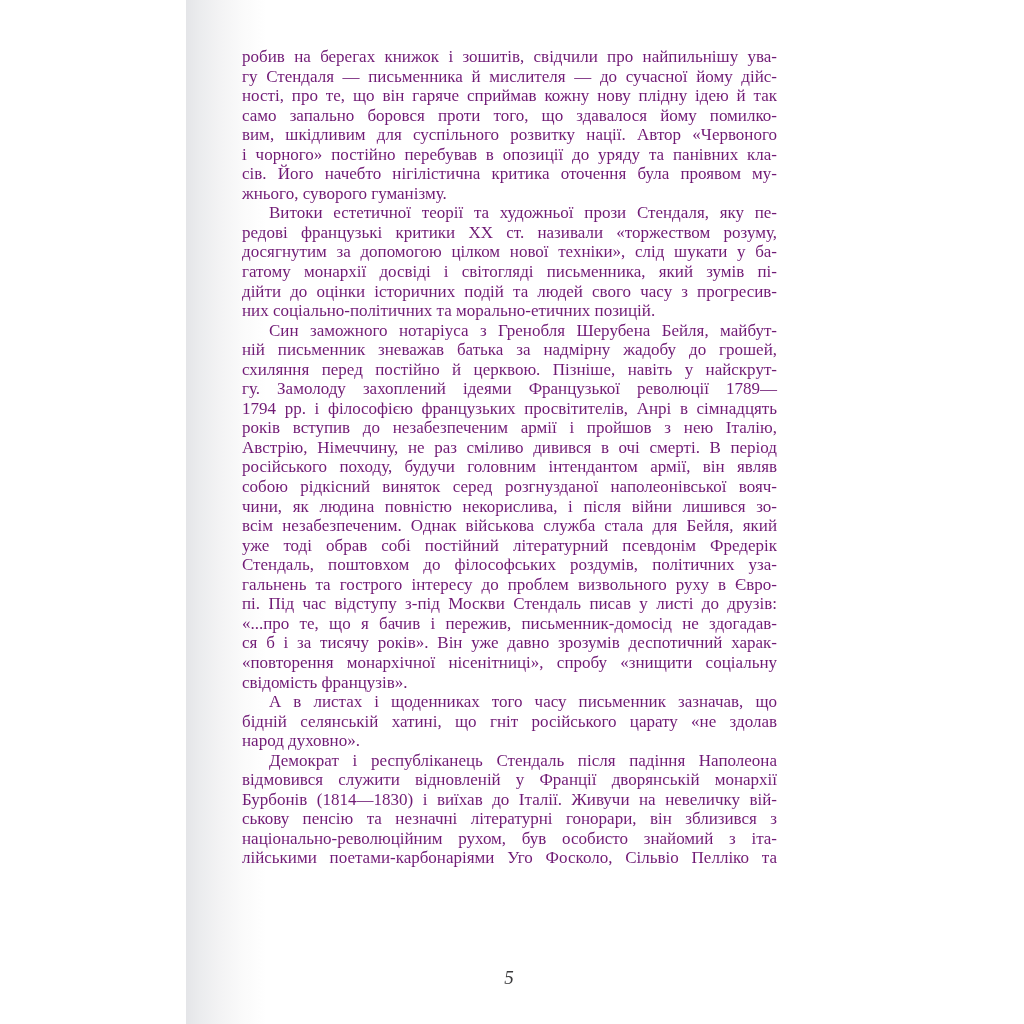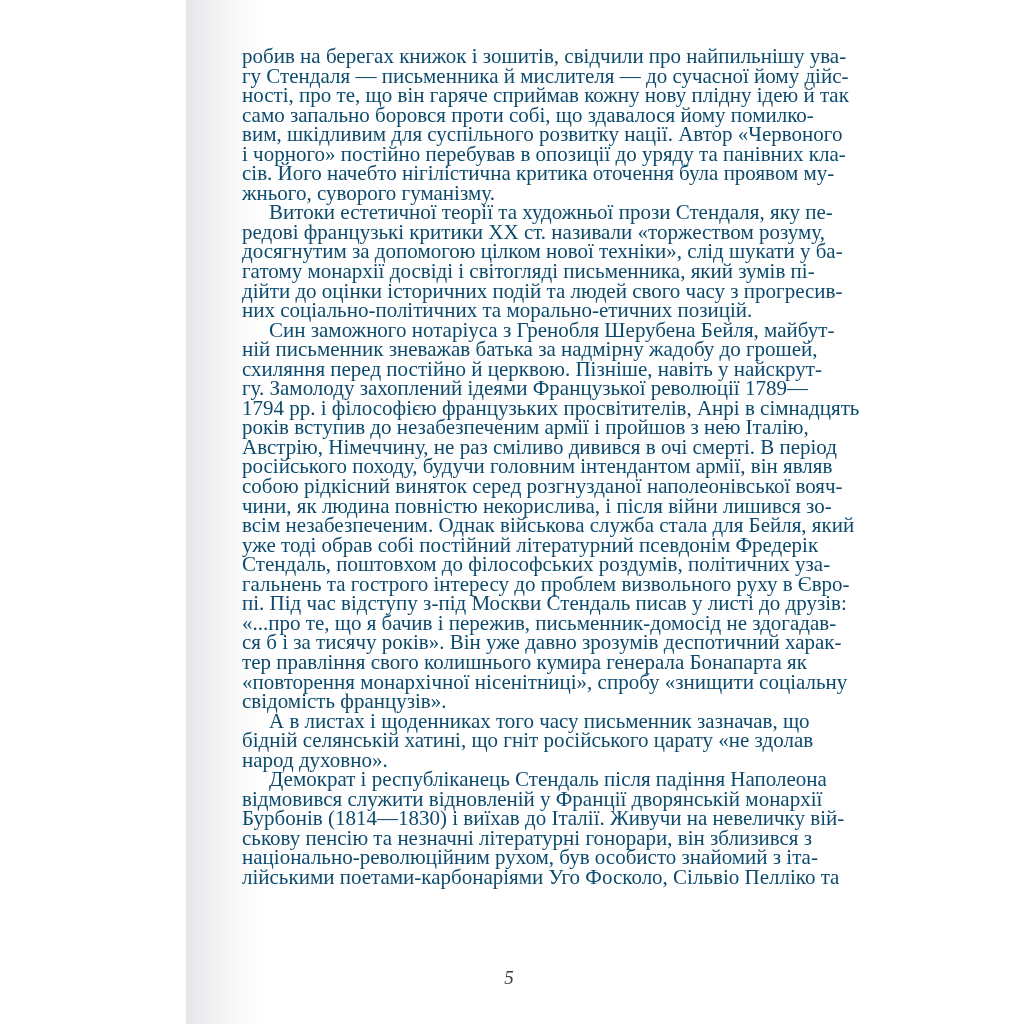--- a/index.html
+++ b/index.html
@@ -29,23 +29,23 @@
         #fafafa 56px,
         #ffffff 80px,
         #ffffff 100%);
     }
     .text-block {
       position: absolute;
       left: 242px;
       top: 47px;
       width: 535px;
       font-family: "Liberation Serif", "DejaVu Serif", serif;
-      font-size: 21px;
+      font-size: 17px;
       line-height: 19.55px;
-      color: #0c4a6e;
+      color: #701a75;
     }
     .line {
       display: block;
       height: 19.55px;
       white-space: nowrap;
       text-align: justify;
       text-align-last: justify;
       overflow: visible;
     }
     .line.last {
@@ -71,21 +71,21 @@
 
 <div class="scan">
   <div class="page"></div>
 
   <div class="text-block">
 
     <div>
       <span class="line">робив на берегах книжок і зошитів, свідчили про найпильнішу ува-</span>
       <span class="line">гу Стендаля — письменника й мислителя — до сучасної йому дійс-</span>
       <span class="line">ності, про те, що він гаряче сприймав кожну нову плідну ідею й так</span>
-      <span class="line">само запально боровся проти собі, що здавалося йому помилко-</span>
+      <span class="line">само запально боровся проти того, що здавалося йому помилко-</span>
       <span class="line">вим, шкідливим для суспільного розвитку нації. Автор «Червоного</span>
       <span class="line">і чорного» постійно перебував в опозиції до уряду та панівних кла-</span>
       <span class="line">сів. Його начебто нігілістична критика оточення була проявом му-</span>
       <span class="line last">жнього, суворого гуманізму.</span>
     </div>
 
     <div>
       <span class="line indent">Витоки естетичної теорії та художньої прози Стендаля, яку пе-</span>
       <span class="line">редові французькі критики XX ст. називали «торжеством розуму,</span>
       <span class="line">досягнутим за допомогою цілком нової техніки», слід шукати у ба-</span>
@@ -105,21 +105,20 @@
       <span class="line">російського походу, будучи головним інтендантом армії, він являв</span>
       <span class="line">собою рідкісний виняток серед розгнузданої наполеонівської вояч-</span>
       <span class="line">чини, як людина повністю некорислива, і після війни лишився зо-</span>
       <span class="line">всім незабезпеченим. Однак військова служба стала для Бейля, який</span>
       <span class="line">уже тоді обрав собі постійний літературний псевдонім Фредерік</span>
       <span class="line">Стендаль, поштовхом до філософських роздумів, політичних уза-</span>
       <span class="line">гальнень та гострого інтересу до проблем визвольного руху в Євро-</span>
       <span class="line">пі. Під час відступу з-під Москви Стендаль писав у листі до друзів:</span>
       <span class="line">«...про те, що я бачив і пережив, письменник-домосід не здогадав-</span>
       <span class="line">ся б і за тисячу років». Він уже давно зрозумів деспотичний харак-</span>
-      <span class="line">тер правління свого колишнього кумира генерала Бонапарта як</span>
       <span class="line">«повторення монархічної нісенітниці», спробу «знищити соціальну</span>
       <span class="line last">свідомість французів».</span>
     </div>
 
     <div>
       <span class="line indent">А в листах і щоденниках того часу письменник зазначав, що</span>
       <span class="line">бідній селянській хатині, що гніт російського царату «не здолав</span>
       <span class="line last">народ духовно».</span>
     </div>
 

